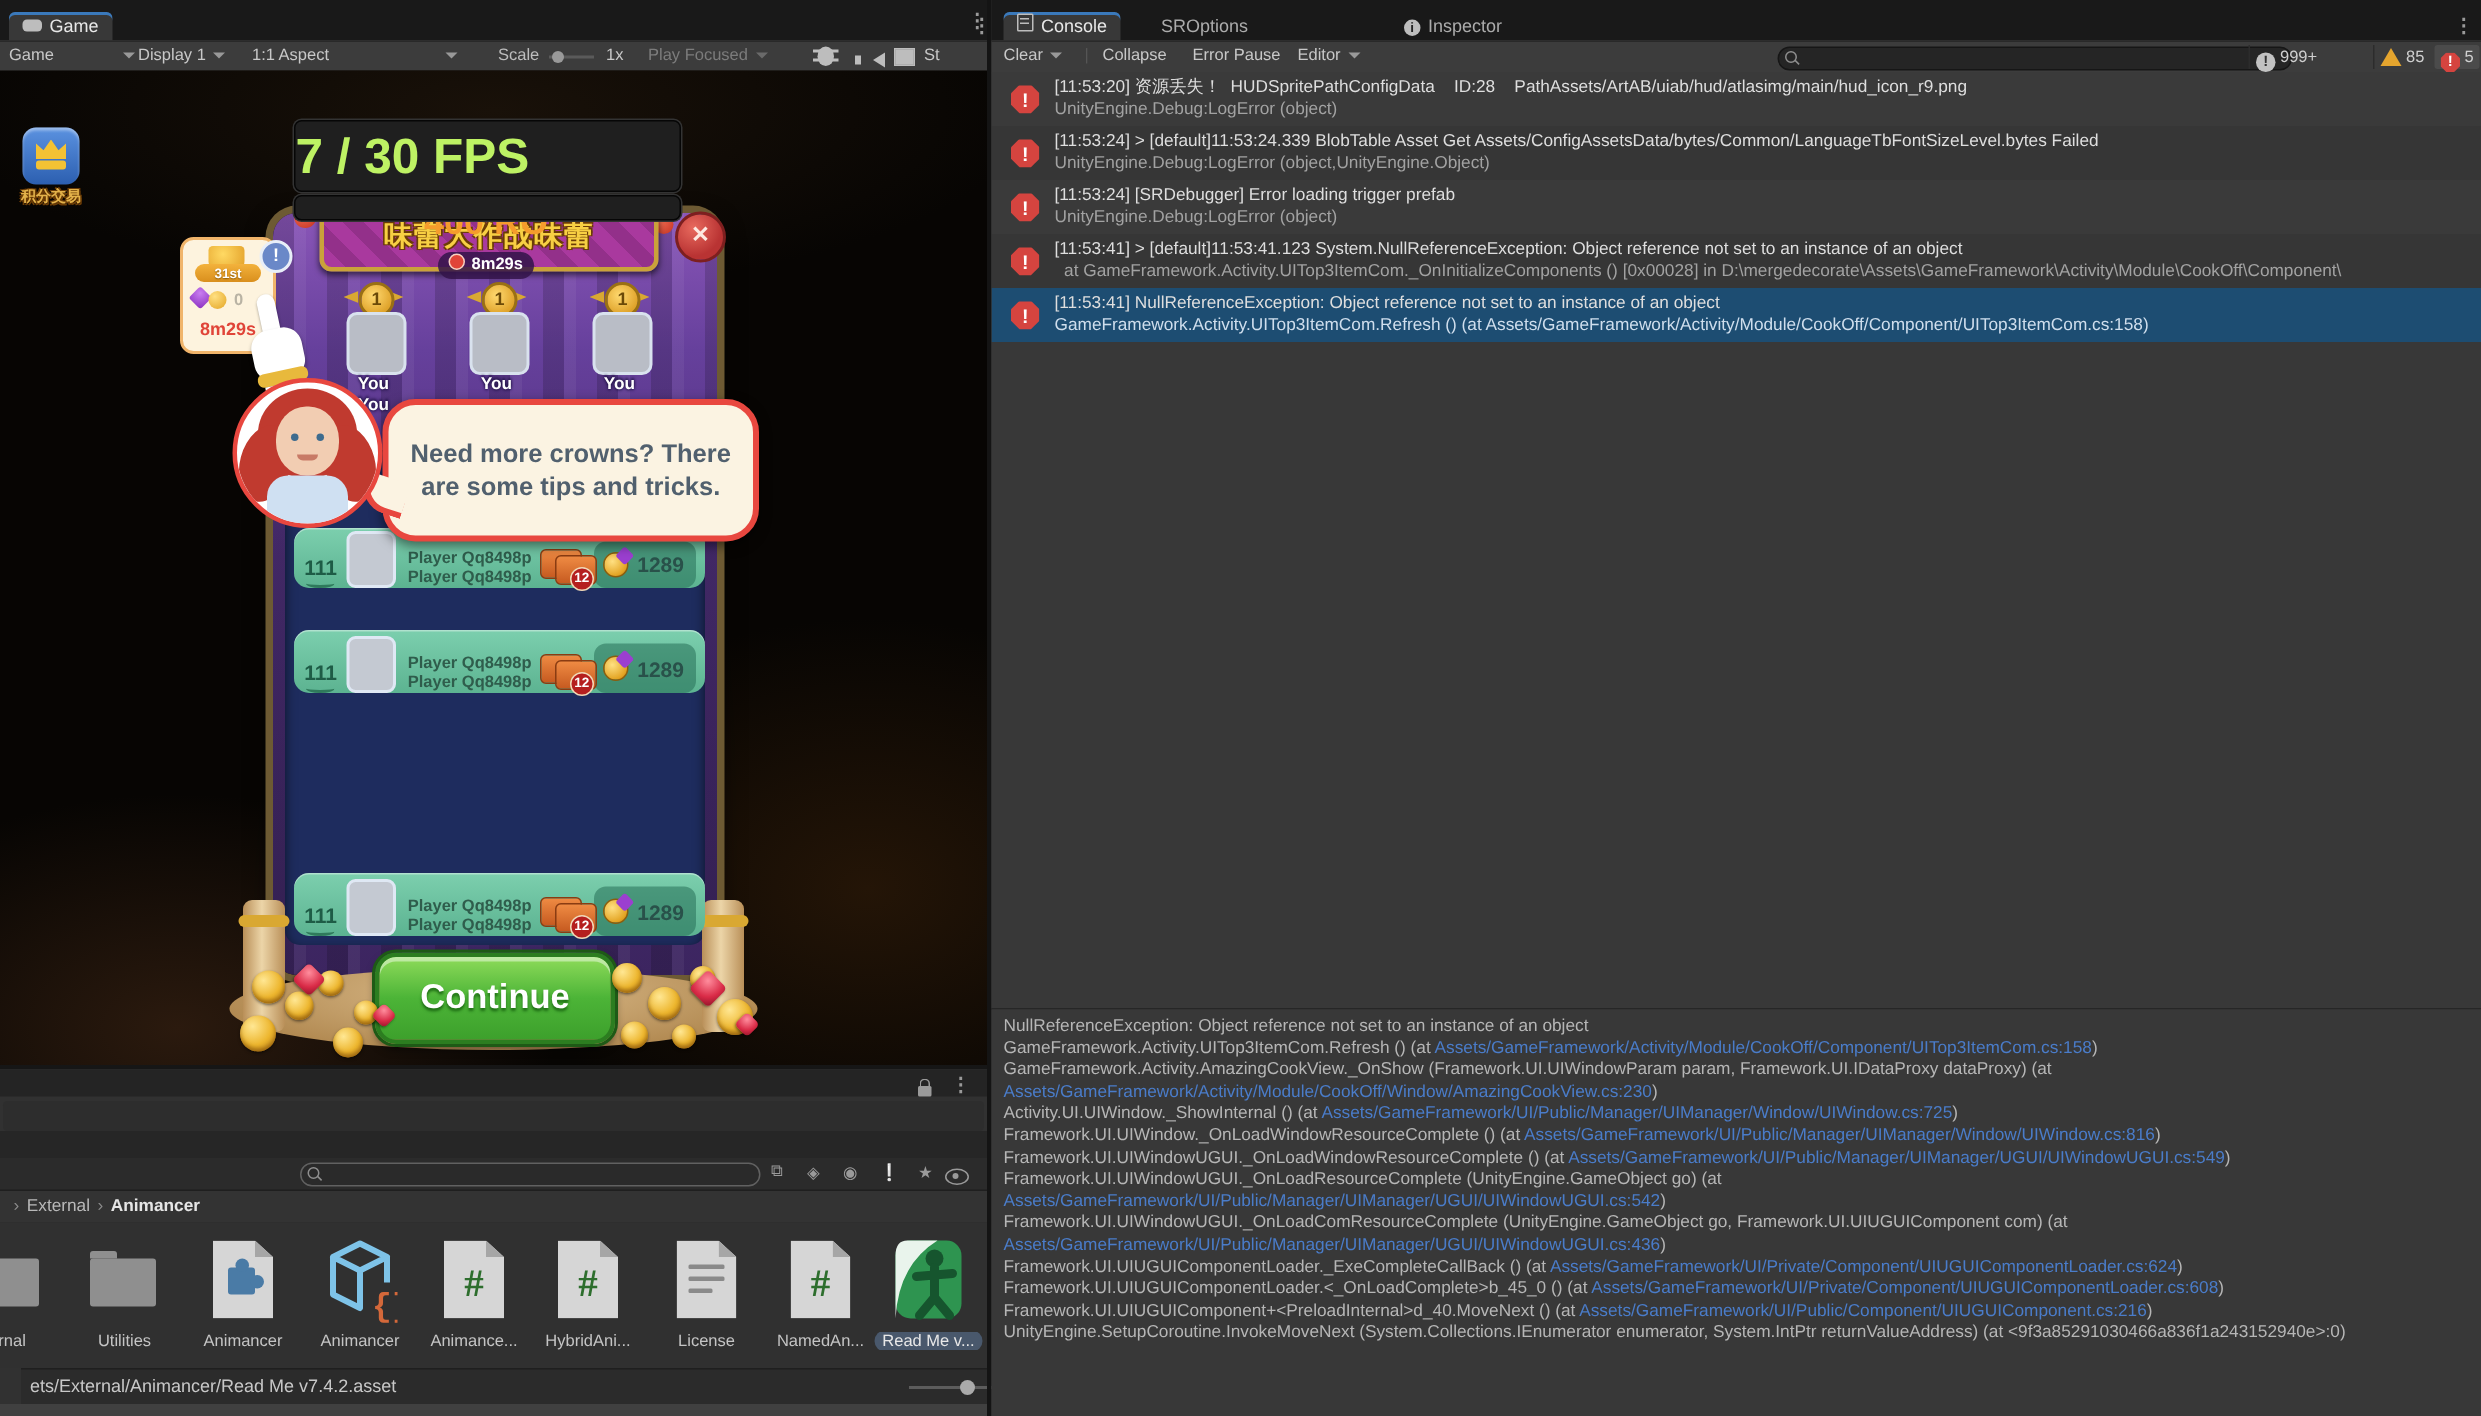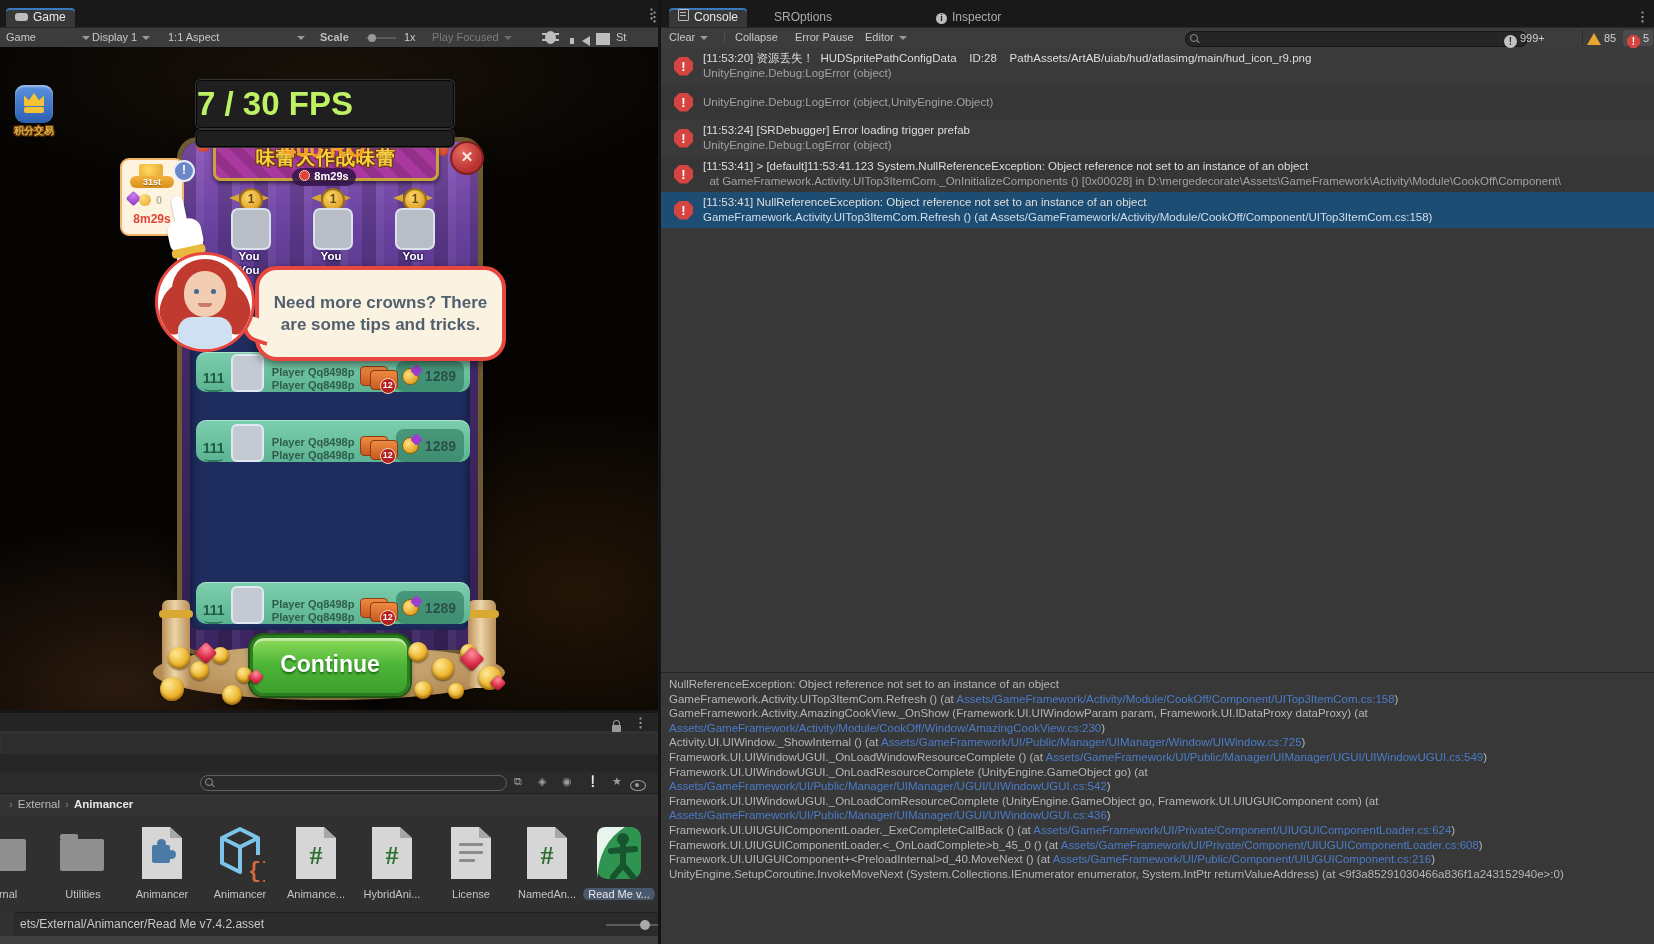--- a/index.html
+++ b/index.html
@@ -149,21 +149,21 @@
     <div class="abs tabbar" style="left:0;top:0;right:0;height:27px;">
       <div class="tab active" style="left:6px;">
         <span style="display:inline-block;width:13px;height:8px;background:#bdbdbd;border-radius:3px;margin-right:5px;position:relative;top:0px;"></span><span>Game</span>
       </div>
       <span class="abs kebab" style="left:645px;top:6px;">⋮</span>
     </div>
     <div class="abs toolbar" style="left:0;top:27px;right:0;height:20px;">
       <span class="tb-item" style="left:6px;"><span>Game</span><span class="arrow-dn" style="margin-left:46px;"></span></span>
       <span class="tb-item" style="left:92px;"><span>Display 1</span><span class="arrow-dn"></span></span>
       <span class="tb-item" style="left:168px;"><span>1:1 Aspect</span><span class="arrow-dn" style="margin-left:78px;"></span></span>
-      <span class="tb-item" style="left:320px;color:#bdbdbd;font-weight:bold;">Scale</span>
+      <span class="tb-item" style="left:332px;color:#bdbdbd;">Scale</span>
       <span class="tb-item" style="left:366px;top:9px;width:30px;height:2px;background:#5a5a5a;">
           <i style="position:absolute;left:2px;top:-3px;width:8px;height:8px;border-radius:50%;background:#999;"></i>
         </span>
       <span class="tb-item" style="left:404px;">1x</span>
       <span class="tb-item" style="left:432px;color:#7c7c7c;"><span>Play Focused</span><span class="arrow-dn" style="border-top-color:#6a6a6a;"></span></span>
       <span class="tb-item" style="left:545px;top:3px;"><span class="i-bug"></span></span>
       <span class="tb-item" style="left:570px;top:5px;"><span class="i-speaker" style="margin-left:12px;"></span></span>
       <span class="tb-item" style="left:596px;top:4px;"><span class="i-grid"></span></span>
       <span class="tb-item" style="left:616px;width:40px;overflow:hidden;">St</span>
     </div>
@@ -494,20 +494,21 @@
         <div class="c-row">
           <span class="err-oct">!</span>
           <div class="c-lines">
             <div class="c-l1">[11:53:20] 资源丢失！  HUDSpritePathConfigData    ID:28    PathAssets/ArtAB/uiab/hud/atlasimg/main/hud_icon_r9.png</div>
             <div class="c-l2">UnityEngine.Debug:LogError (object)</div>
           </div>
         </div>
         <div class="c-row odd">
           <span class="err-oct">!</span>
           <div class="c-lines">
+            <div class="c-l1">[11:53:24] &gt; [default]11:53:24.339 BlobTable Asset Get Assets/ConfigAssetsData/bytes/Common/LanguageTbFontSizeLevel.bytes Failed</div>
             <div class="c-l2">UnityEngine.Debug:LogError (object,UnityEngine.Object)</div>
           </div>
         </div>
         <div class="c-row">
           <span class="err-oct">!</span>
           <div class="c-lines">
             <div class="c-l1">[11:53:24] [SRDebugger] Error loading trigger prefab</div>
             <div class="c-l2">UnityEngine.Debug:LogError (object)</div>
           </div>
         </div>
@@ -526,20 +527,21 @@
           </div>
         </div>
       </div>
     <div class="abs" style="left:0;top:672px;right:0;height:1px;background:#262626;"></div>
     <div class="abs" style="left:0;top:673px;right:0;bottom:0;background:#383838;padding:4px 0 0 8px;box-sizing:border-box;" id="detail-pane">
         <div class="d-line"><span>NullReferenceException: Object reference not set to an instance of an object</span></div>
         <div class="d-line"><span>GameFramework.Activity.UITop3ItemCom.Refresh () (at </span><span class="d-link">Assets/GameFramework/Activity/Module/CookOff/Component/UITop3ItemCom.cs:158</span><span>)</span></div>
         <div class="d-line"><span>GameFramework.Activity.AmazingCookView._OnShow (Framework.UI.UIWindowParam param, Framework.UI.IDataProxy dataProxy) (at</span></div>
         <div class="d-line"><span class="d-link">Assets/GameFramework/Activity/Module/CookOff/Window/AmazingCookView.cs:230</span><span>)</span></div>
         <div class="d-line"><span>Activity.UI.UIWindow._ShowInternal () (at </span><span class="d-link">Assets/GameFramework/UI/Public/Manager/UIManager/Window/UIWindow.cs:725</span><span>)</span></div>
+        <div class="d-line"><span>Framework.UI.UIWindow._OnLoadWindowResourceComplete () (at </span><span class="d-link">Assets/GameFramework/UI/Public/Manager/UIManager/Window/UIWindow.cs:816</span><span>)</span></div>
         <div class="d-line"><span>Framework.UI.UIWindowUGUI._OnLoadWindowResourceComplete () (at </span><span class="d-link">Assets/GameFramework/UI/Public/Manager/UIManager/UGUI/UIWindowUGUI.cs:549</span><span>)</span></div>
         <div class="d-line"><span>Framework.UI.UIWindowUGUI._OnLoadResourceComplete (UnityEngine.GameObject go) (at</span></div>
         <div class="d-line"><span class="d-link">Assets/GameFramework/UI/Public/Manager/UIManager/UGUI/UIWindowUGUI.cs:542</span><span>)</span></div>
         <div class="d-line"><span>Framework.UI.UIWindowUGUI._OnLoadComResourceComplete (UnityEngine.GameObject go, Framework.UI.UIUGUIComponent com) (at</span></div>
         <div class="d-line"><span class="d-link">Assets/GameFramework/UI/Public/Manager/UIManager/UGUI/UIWindowUGUI.cs:436</span><span>)</span></div>
         <div class="d-line"><span>Framework.UI.UIUGUIComponentLoader._ExeCompleteCallBack () (at </span><span class="d-link">Assets/GameFramework/UI/Private/Component/UIUGUIComponentLoader.cs:624</span><span>)</span></div>
         <div class="d-line"><span>Framework.UI.UIUGUIComponentLoader.&lt;_OnLoadComplete&gt;b_45_0 () (at </span><span class="d-link">Assets/GameFramework/UI/Private/Component/UIUGUIComponentLoader.cs:608</span><span>)</span></div>
         <div class="d-line"><span>Framework.UI.UIUGUIComponent+&lt;PreloadInternal&gt;d_40.MoveNext () (at </span><span class="d-link">Assets/GameFramework/UI/Public/Component/UIUGUIComponent.cs:216</span><span>)</span></div>
         <div class="d-line"><span>UnityEngine.SetupCoroutine.InvokeMoveNext (System.Collections.IEnumerator enumerator, System.IntPtr returnValueAddress) (at &lt;9f3a85291030466a836f1a243152940e&gt;:0)</span></div>
       </div>

